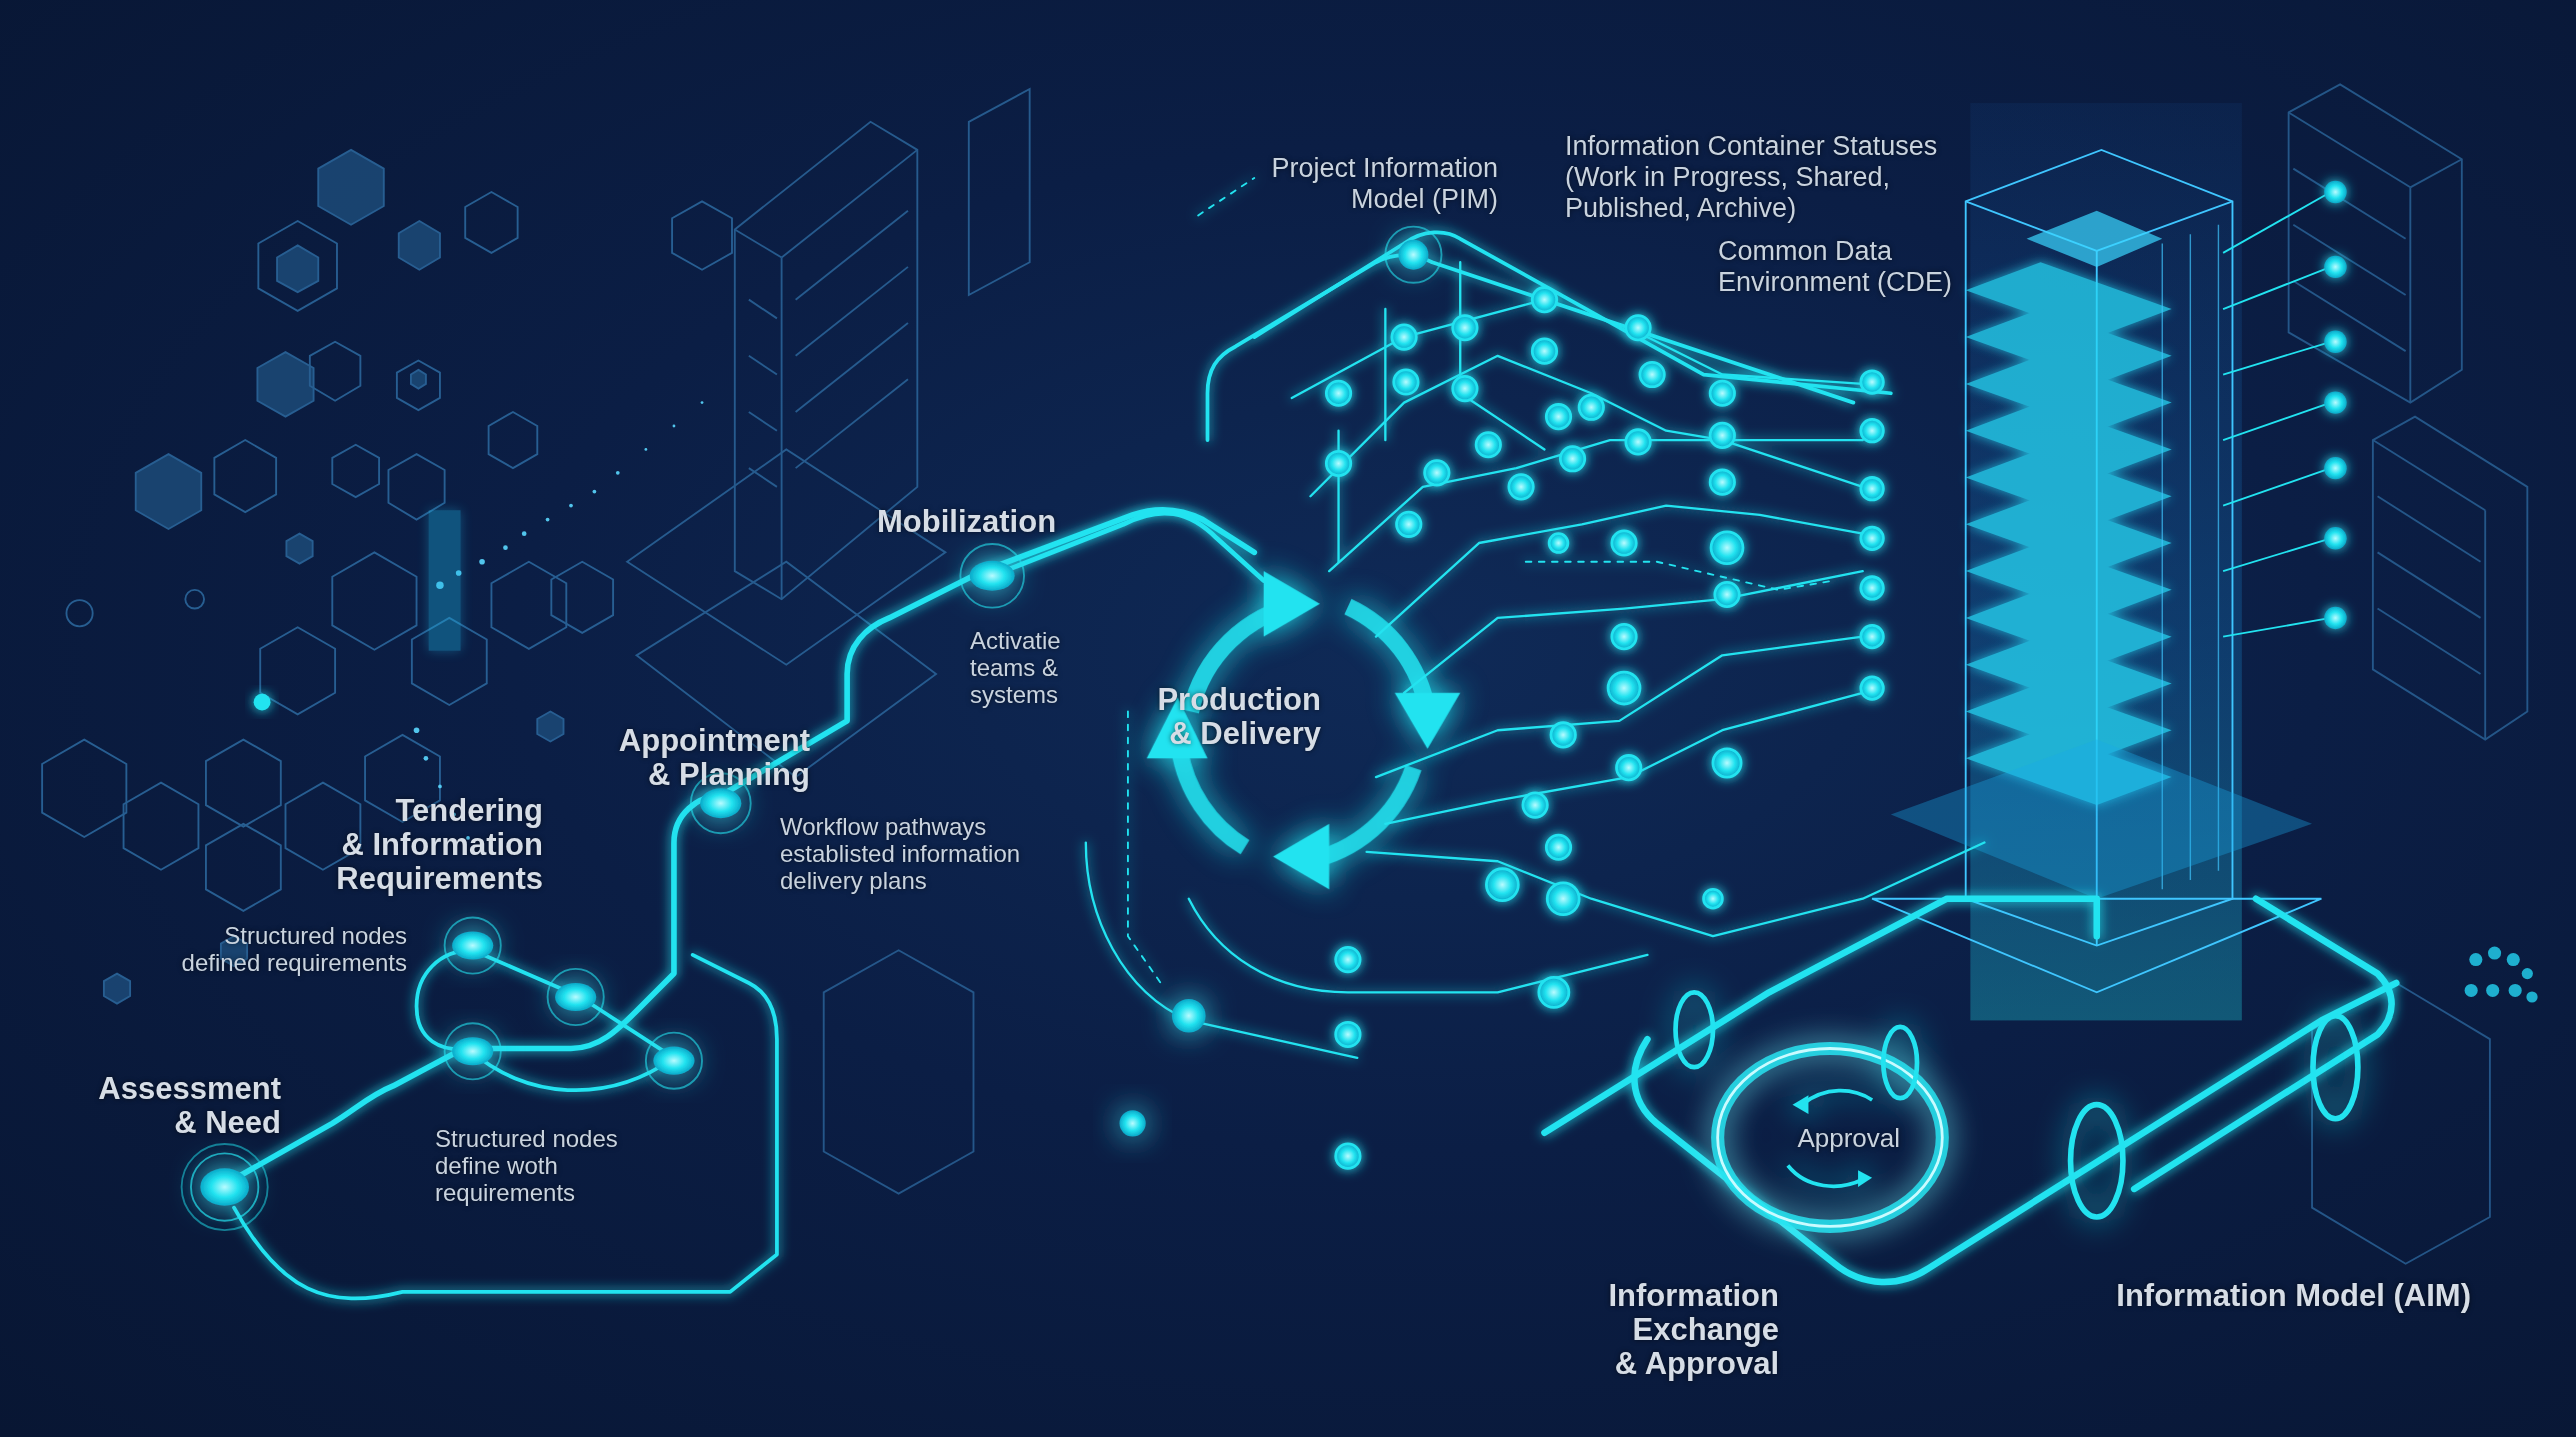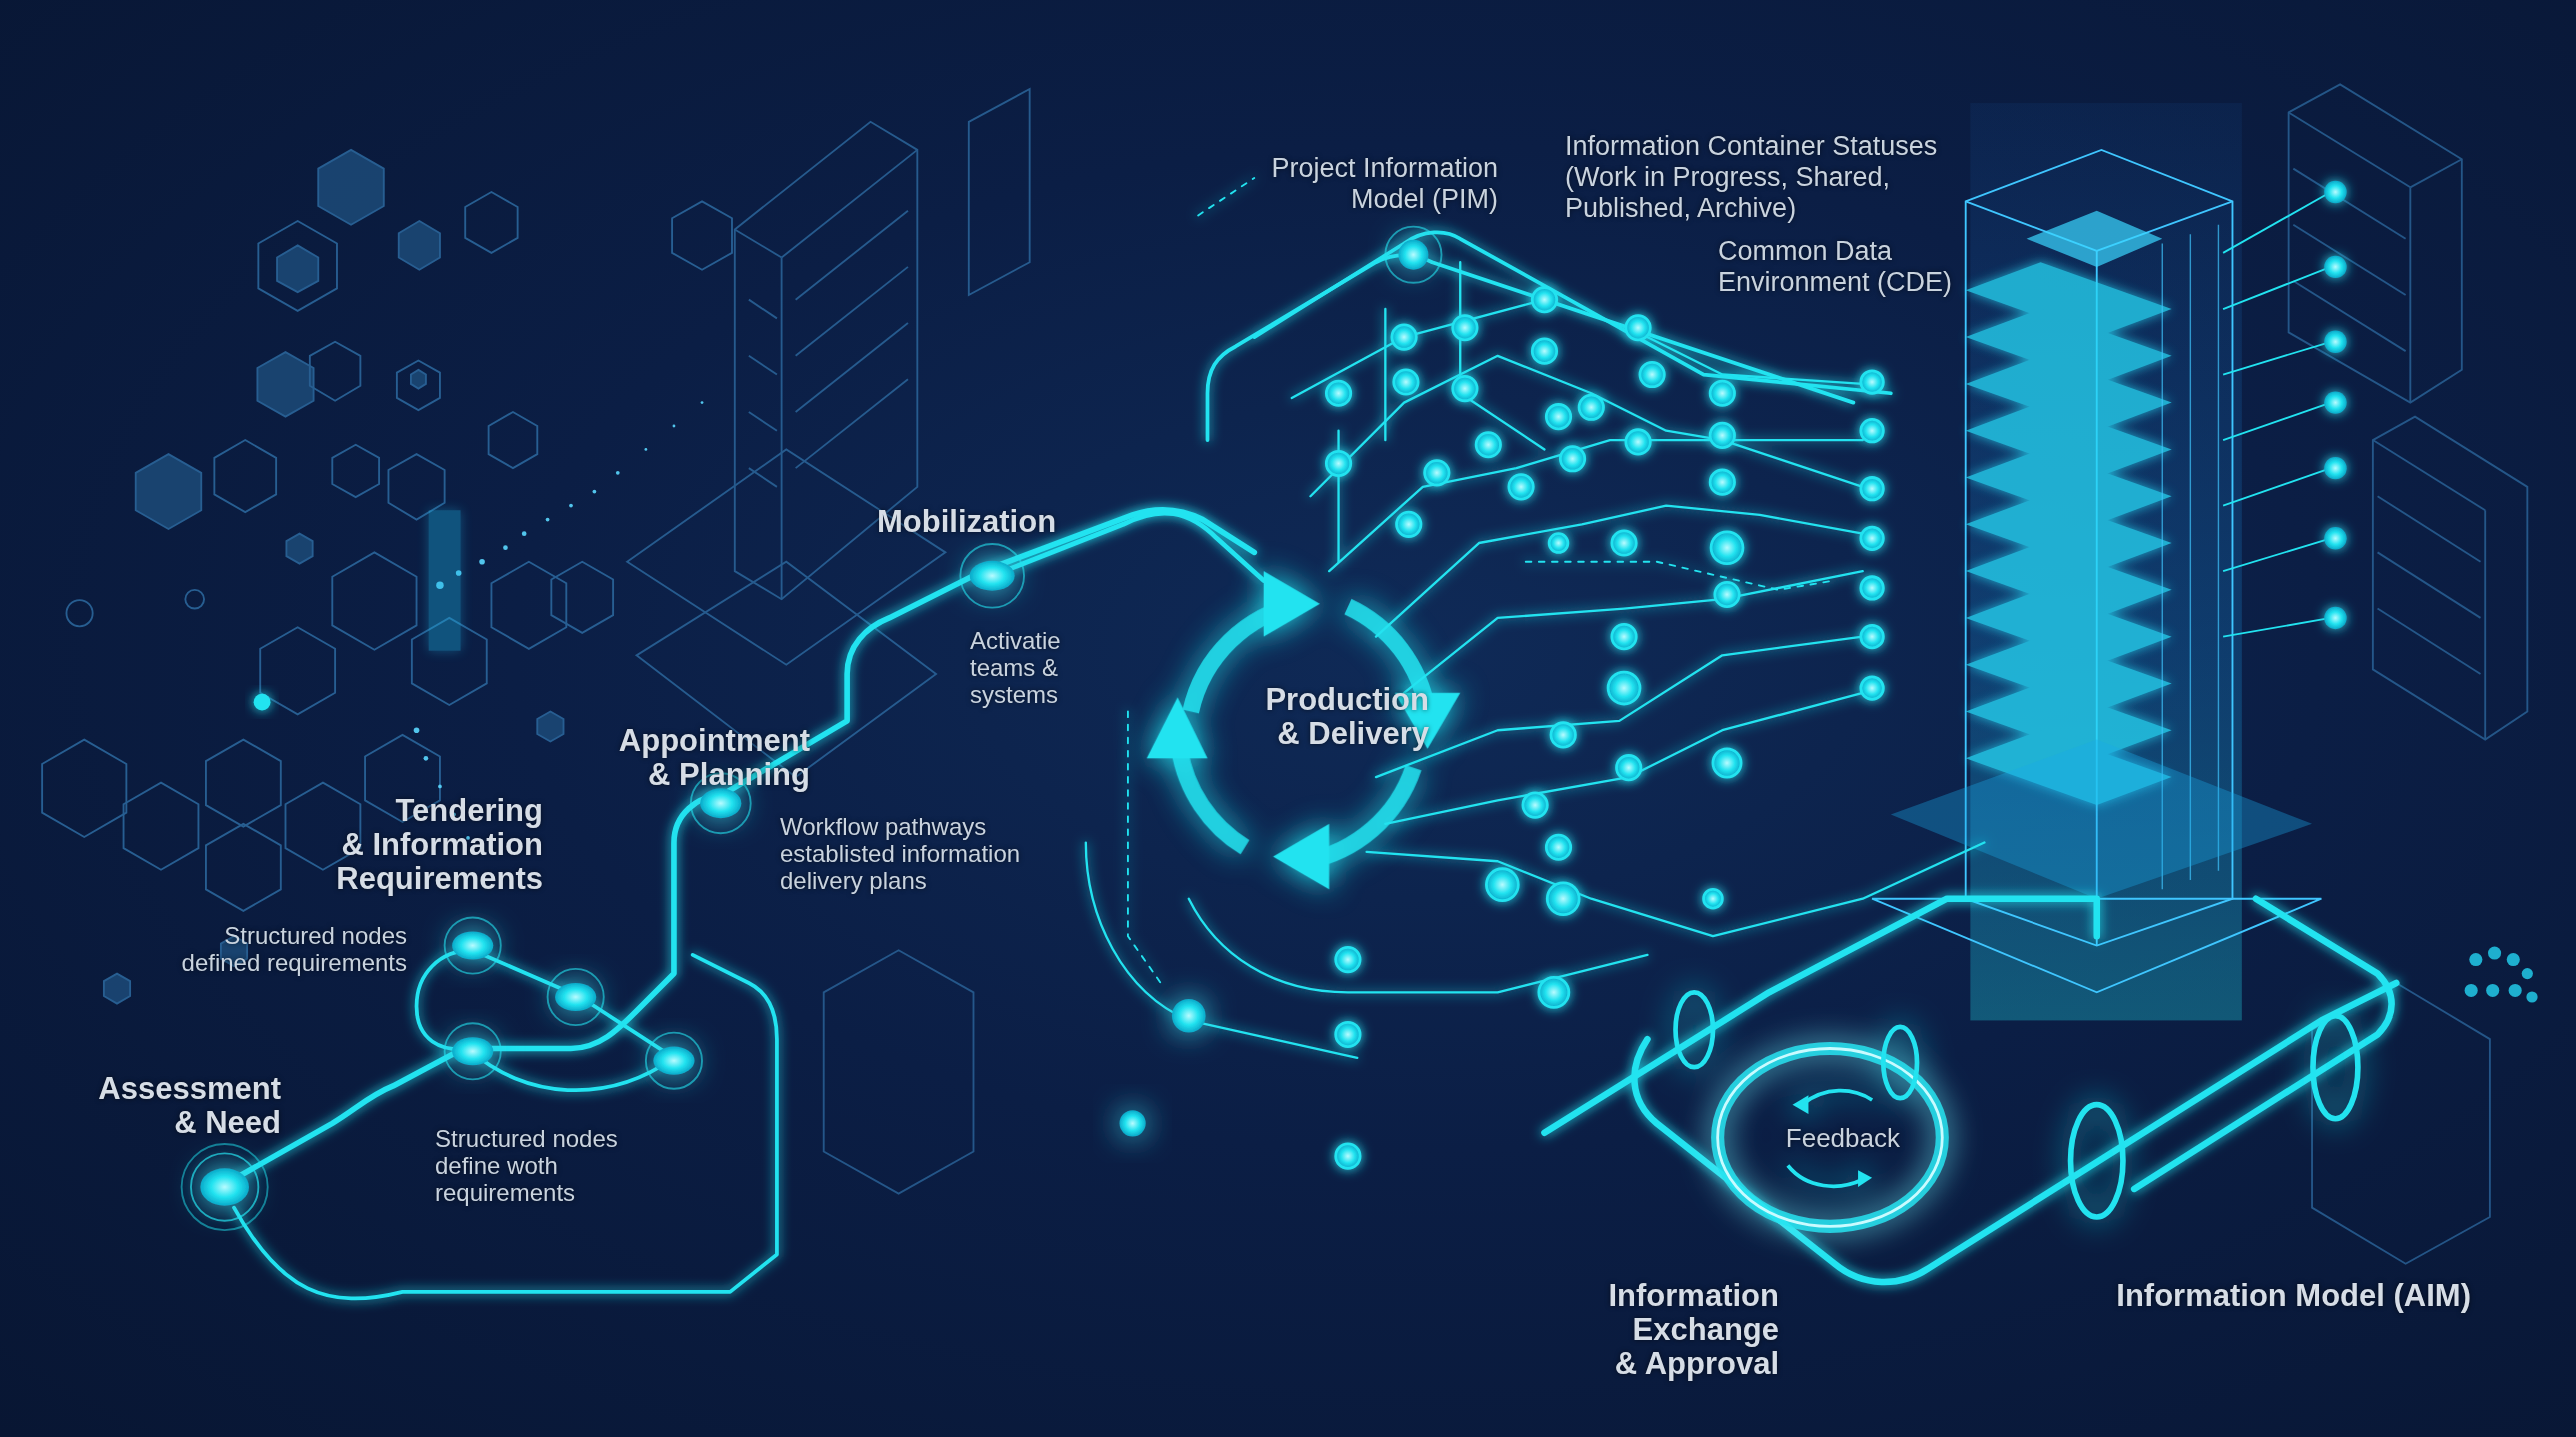--- a/index.html
+++ b/index.html
@@ -383,21 +383,21 @@
   <div class="lbl bold" style="left:877px;top:505px;">
     <div>Mobilization</div>
   </div>
 
   <div class="lbl thin" style="left:970px;top:627px;width:131px;">
     <div>Activatie</div>
     <div>teams &amp;</div>
     <div>systems</div>
   </div>
 
-  <div class="lbl bold center" style="left:1242px;top:683px;width:187px;">
+  <div class="lbl bold center" style="left:1134px;top:683px;width:187px;">
     <div>Production</div>
     <div>&amp; Delivery</div>
   </div>
 
   <div class="lbl thin center" style="left:1217px;top:153px;width:281px;font-size:27px;line-height:31px;">
     <div>Project Information</div>
     <div>Model (PIM)</div>
   </div>
 
   <div class="lbl thin" style="left:1718px;top:236px;width:262px;font-size:27px;line-height:31px;">
@@ -405,21 +405,21 @@
     <div>Environment (CDE)</div>
   </div>
 
   <div class="lbl thin" style="left:1565px;top:131px;width:393px;font-size:27px;line-height:31px;">
     <div>Information Container Statuses</div>
     <div>(Work in Progress, Shared,</div>
     <div>Published, Archive)</div>
   </div>
 
   <div class="lbl thin center" style="left:1760px;top:1125px;width:140px;font-size:26px;">
-    <div>Feedback</div>
+    <div>Approval</div>
   </div>
 
   <div class="lbl bold center" style="left:1479px;top:1279px;width:300px;">
     <div>Information Exchange</div>
     <div>&amp; Approval</div>
   </div>
 
   <div class="lbl bold center" style="left:2097px;top:1279px;width:374px;">
     <div>Information Model (AIM)</div>
   </div>

